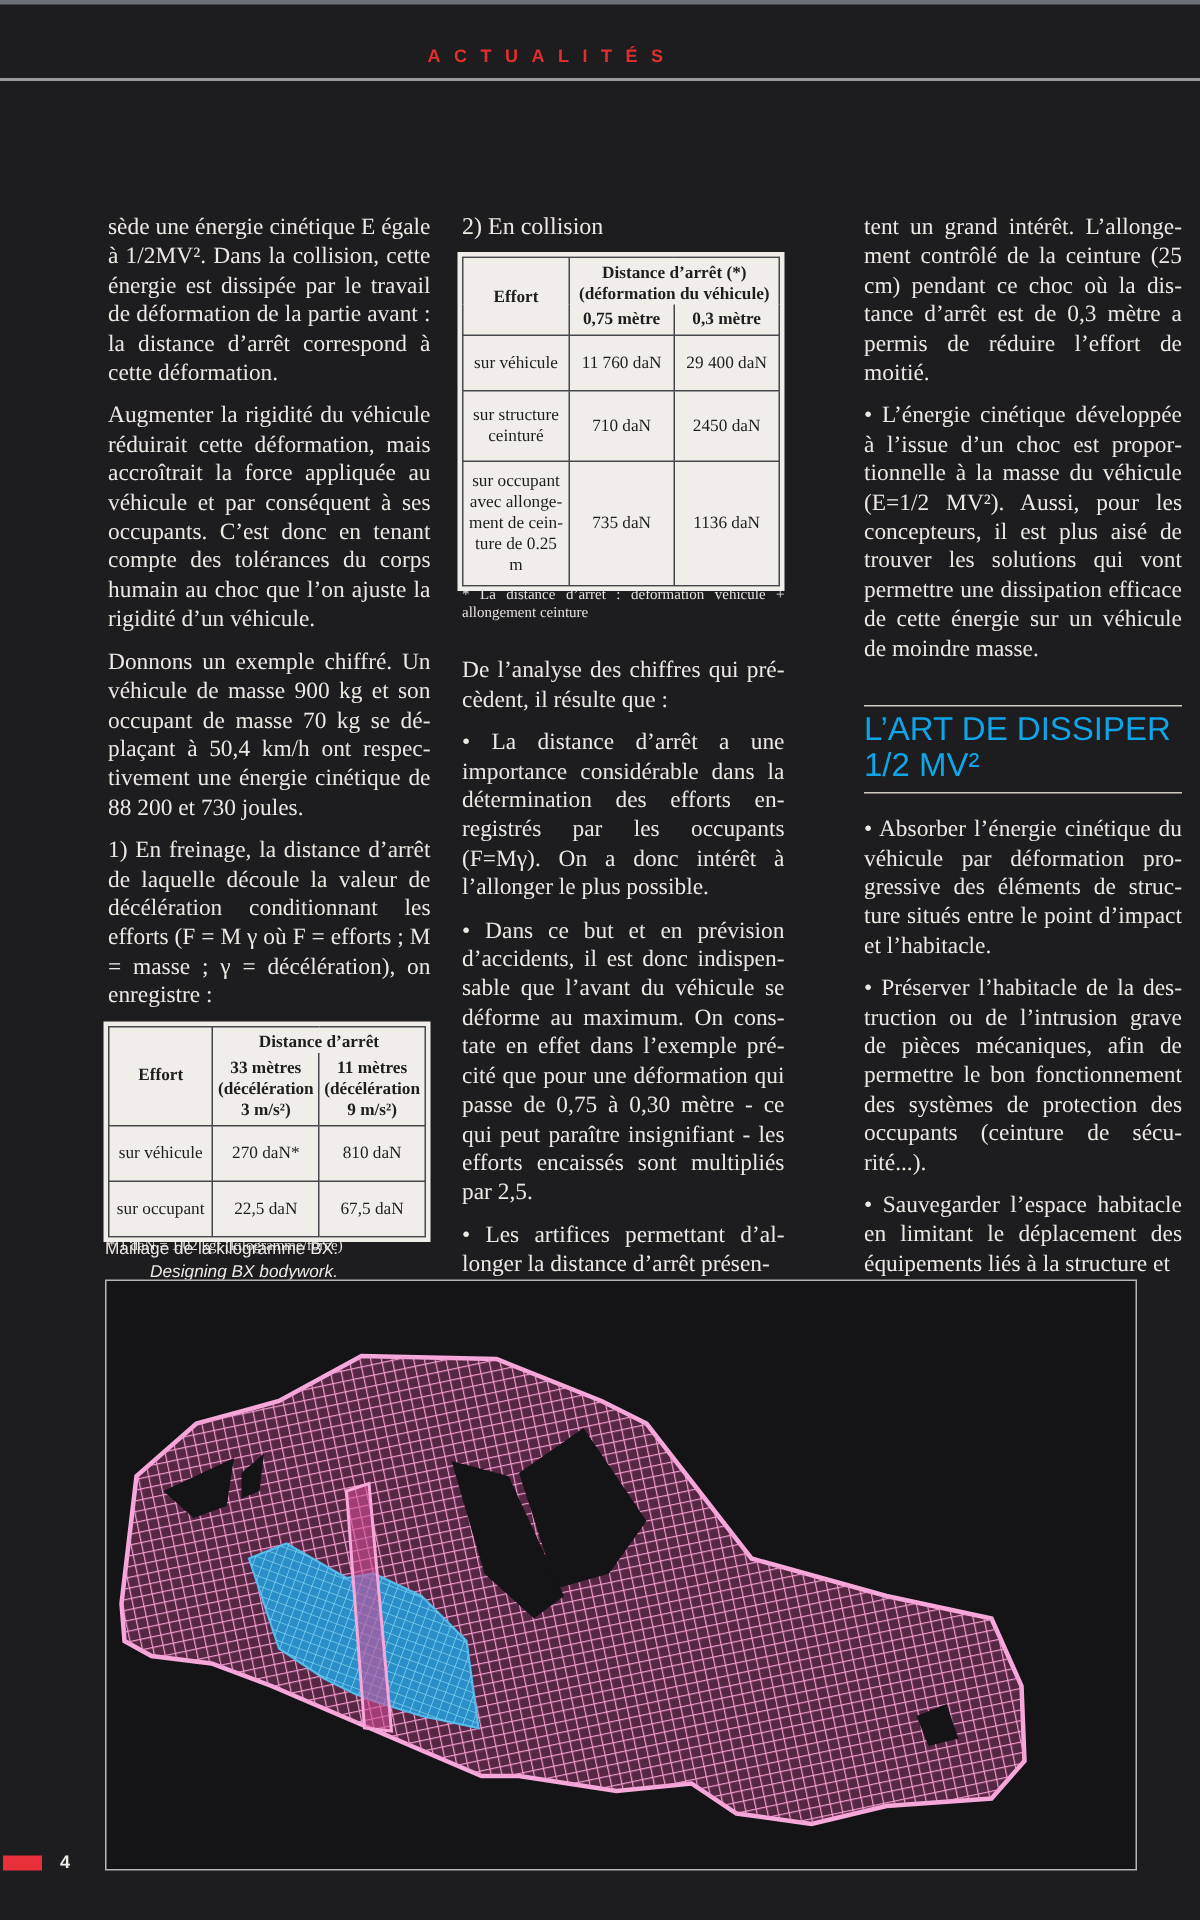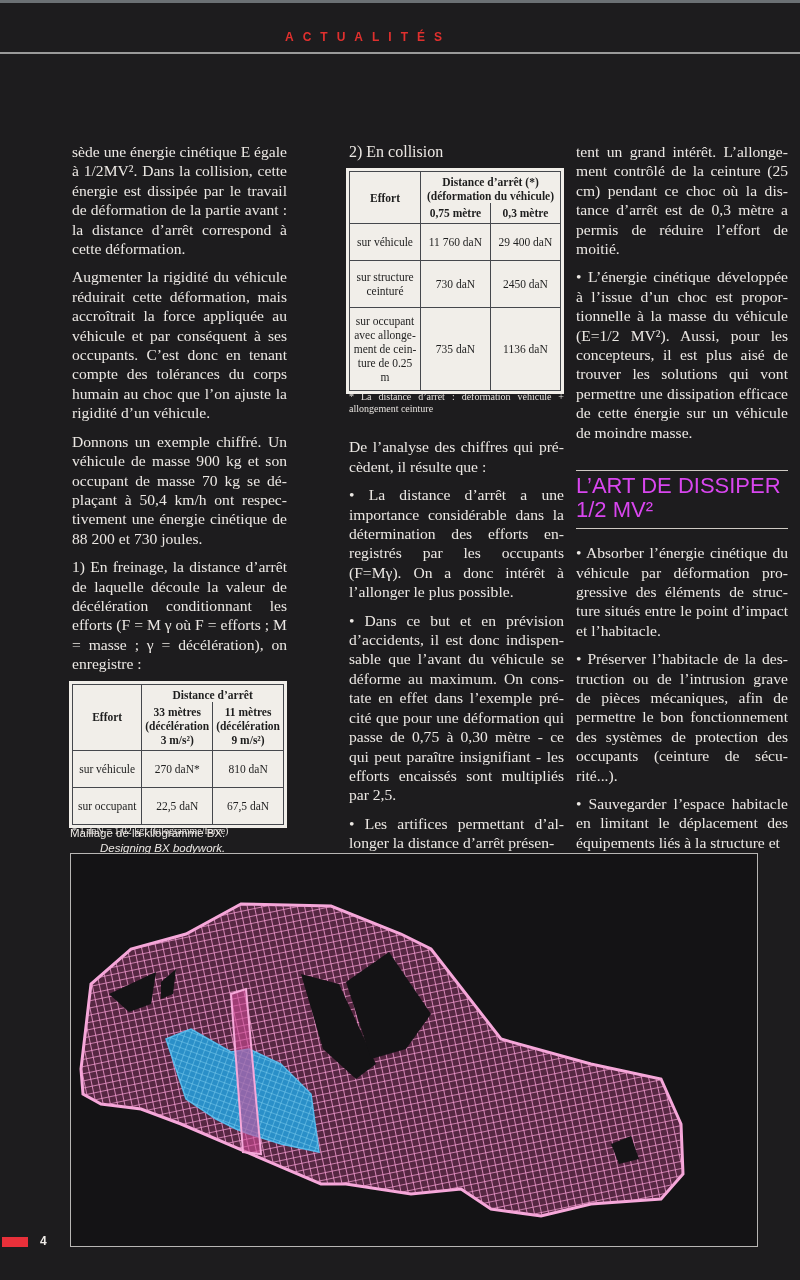--- a/index.html
+++ b/index.html
@@ -15,21 +15,21 @@
     position: absolute; top: 30px; left: 0; width: 736px; text-align: center;
     font-family: "Liberation Sans", "DejaVu Sans", sans-serif;
     font-weight: bold; font-size: 12px; letter-spacing: 9px;
     color: #e0302e;
   }
   .header-rule { position: absolute; left: 0; top: 52px; width: 800px; height: 2px; background: #9a9a9a; }
 
   .col { position: absolute; top: 142px; font-size: 15.6px; line-height: 19.4px; }
   .col p { margin: 0 0 9px 0; text-align: justify; hyphens: manual; }
   .col1 { left: 72px; width: 215px; }
-  .col2 { left: 308px; width: 215px; margin-left: 41px; }
+  .col2 { left: 308px; width: 215px; }
   .col3 { left: 576px; width: 212px; }
 
   table.data {
     border-collapse: collapse; background: #f1eee9; color: #1e1e1e;
     font-size: 11.5px; line-height: 14px; text-align: center;
     outline: 3px solid #f1eee9;
   }
   table.data td, table.data th { border: 1px solid #45474c; padding: 3px 3px; font-family: Liberation Serif, serif; }
   table.data th { font-weight: bold; }
   .tnote { font-size: 10px; line-height: 12px; margin: 10px 0 0 0; color: #e6e2de; }
@@ -40,21 +40,21 @@
   .t2 { width: 212px; margin-top: 10px; }
   .t2 th.eff { width: 64px; }
   .t2 td { height: 30px; }
 
   .subhead { font-size: 16px; margin: 0 0 10px 0; }
 
   .art-heading {
     border-top: 1.5px solid #cfcac4; border-bottom: 1.5px solid #cfcac4;
     margin: 28px 0 14px 0; padding: 3px 0 6px 0;
     font-family: "Liberation Sans", "DejaVu Sans", sans-serif;
-    font-size: 22px; line-height: 24px; color: #d946ef;
+    font-size: 22px; line-height: 24px; color: #0ea5e9;
   }
 
   .caption {
     position: absolute; left: 70px; top: 826px;
     font-family: "Liberation Sans", "DejaVu Sans", sans-serif;
     font-size: 11.5px; line-height: 15px; color: #ece8e4;
   }
   .caption .en { font-style: italic; text-align: right; }
 
   .figure {
@@ -121,21 +121,21 @@
       <th style="border-top:none">0,75 mètre</th>
       <th style="border-top:none">0,3 mètre</th>
     </tr>
     <tr>
       <td>sur véhicule</td>
       <td>11 760 daN</td>
       <td>29 400 daN</td>
     </tr>
     <tr>
       <td style="height:40px">sur structure ceinturé</td>
-      <td>730 daN</td>
+      <td>710 daN</td>
       <td>2450 daN</td>
     </tr>
     <tr>
       <td style="height:76px">sur occupant avec allonge­ment de cein­ture de 0.25 m</td>
       <td>735 daN</td>
       <td>1136 daN</td>
     </tr>
   </tbody>
     </table>
   <p class="tnote" style="margin-bottom:22px">* La distance d’arrêt : déformation véhicule + allongement ceinture</p>

